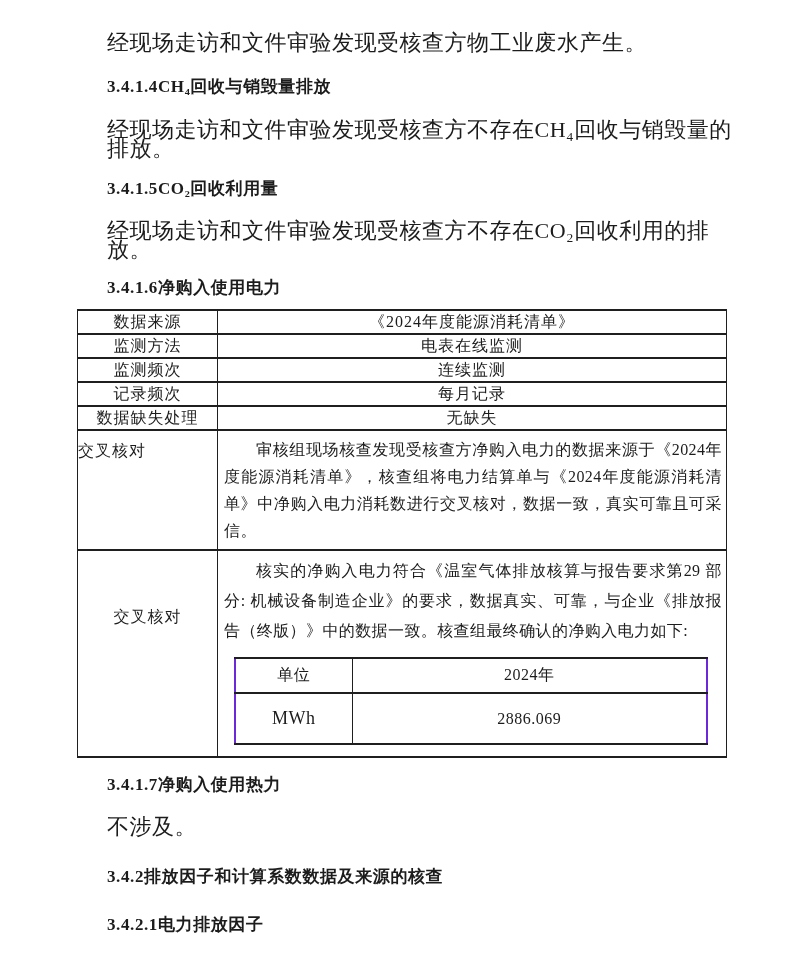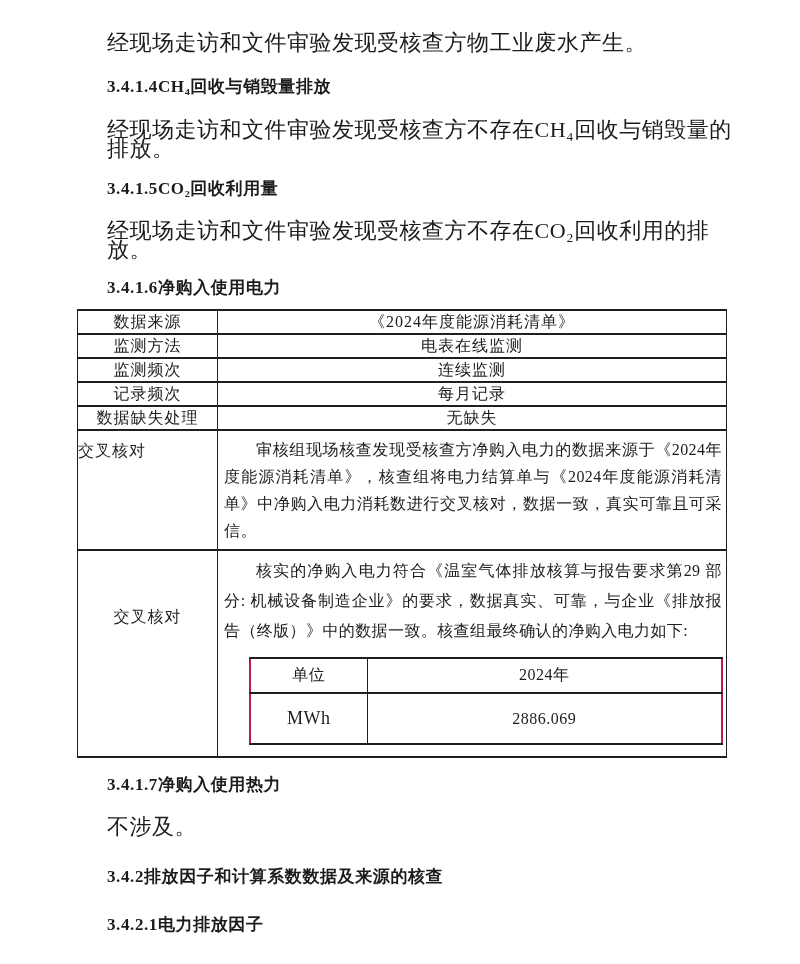--- a/index.html
+++ b/index.html
@@ -84,22 +84,22 @@
     vertical-align: top;
     padding-top: 56px;
     letter-spacing: 1px;
   }
   .conclusion-para { line-height: 30px; }
 
   table.inner-table {
     border-collapse: collapse;
     table-layout: fixed;
     width: 472px;
-    margin: 11px 0 0 25px;
-    border: 2px solid #be185d;
+    margin: 11px 0 0 10px;
+    border: 2px solid #6d28d9;
   }
   .inner-table col.ic1 { width: 117px; }
   .inner-table col.ic2 { width: 355px; }
   .inner-table td {
     border-left: 1px solid #1f1f1f;
     border-right: 1px solid #1f1f1f;
     border-top: 2px solid #1f1f1f;
     border-bottom: 2px solid #1f1f1f;
     padding: 0;
     text-align: center;

